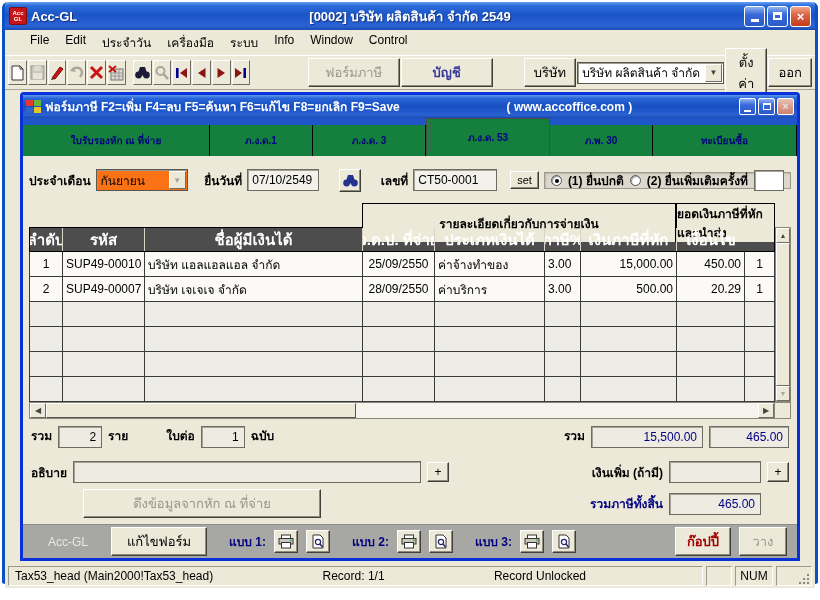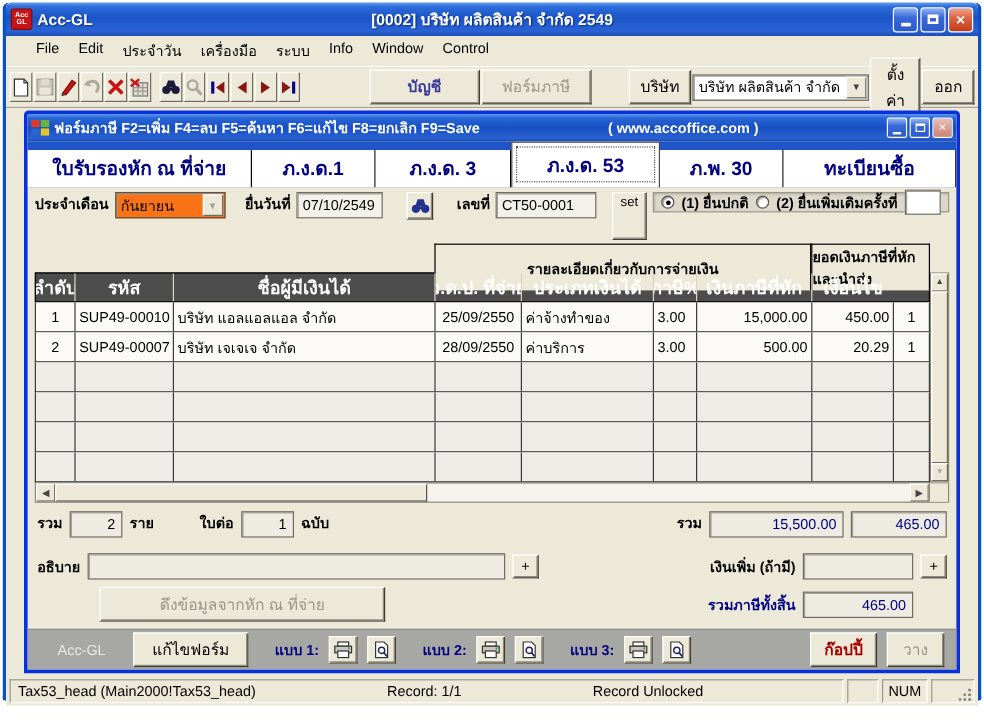--- a/index.html
+++ b/index.html
@@ -56,27 +56,27 @@
   .inner-tb .site { margin-left:auto; }
   .logo4 { width:15px; height:14px; display:grid; grid-template-columns:7px 7px; grid-template-rows:6px 6px; gap:1px; }
   .logo4 i { display:block; }
   .cap.sm { width:17px; height:17px; border-radius:2px; font-size:10px; }
   .cap.sm.min span { width:7px; height:2px; margin-top:8px; }
   .cap.sm.max span { width:8px; height:7px; border-width:1px; border-top-width:2px; }
   .cap.sm.close.dis { background:linear-gradient(180deg,#E8C0B8 0%,#D89888 60%,#C98470 100%); color:#F2E4E0; }
 
   
   .tabs { flex:0 0 38px; display:flex; align-items:flex-end; background:#1E55C8; }
-  .tab { height:31px; background:#ffffff; color:#000080; font-weight:bold; font-size:16px;
+  .tab { height:31px; background:#15803d; color:#000080; font-weight:bold; font-size:10px;
     display:flex; align-items:center; justify-content:center; border-right:1px solid #000; }
   .tab.active { height:38px; border:1px solid #4A4A4A; border-bottom:none; outline:1px dotted #555; outline-offset:-5px; }
   .tab.t0{width:187px}.tab.t1{width:103px}.tab.t2{width:113px}.tab.t3{width:124px}.tab.t4{width:103px}.tab.t5{flex:1}
 
   
-  .filing { flex:0 0 40px; display:flex; padding:0 6px; margin-top:4px; gap:5px; }
+  .filing { flex:0 0 40px; display:flex; align-items:center; padding:0 6px; margin-top:4px; gap:5px; }
   .flabel { font-weight:bold; font-size:12px; white-space:nowrap; }
   .field { height:22px; background:#F2F1EA; border:1px solid #6E6C63; box-shadow:inset 1px 1px 0 #A5A399;
     display:flex; align-items:center; padding:0 4px; font-size:12px; }
   .sq-btn { width:26px; height:23px; background:#ECE9D8; border:1px solid; border-color:#fff #403F38 #403F38 #fff;
     box-shadow:inset -1px -1px 0 #8E8B7D; display:flex; align-items:center; justify-content:center; }
   .radio-panel { margin-left:auto; height:17px; display:flex; align-items:center; gap:6px; padding:0 6px;
     background:#DCD9CC; border:1px solid #9B998C; box-shadow:inset 1px 1px 2px #B9B6A9; }
   .radio { width:11px; height:11px; border-radius:50%; background:#fff; border:1px solid #555;
     box-shadow:inset 1px 1px 1px #999; position:relative; flex:0 0 11px; }
   .radio.on::after { content:""; position:absolute; left:3px; top:3px; width:4px; height:4px; border-radius:50%; background:#000; }
@@ -250,22 +250,22 @@
             <path d="M1.5 1 L9 6 L1.5 11 z" fill="#8B1515"></path>
           </svg>
       </span>
       <span class="tbtn">
         <svg width="13" height="12" viewBox="0 0 13 12">
             <path d="M1 1 L8 6 L1 11 z" fill="#8B1515"></path>
             <rect x="9.4" y="1" width="2.6" height="10" fill="#00008B"></rect>
           </svg>
       </span>
       <span style="width:76px"></span>
+      <span class="btn dis" style="min-width:92px;">ฟอร์มภาษี</span>
       <span class="btn" style="min-width:92px;color:#3A3A9E;font-weight:bold;">บัญชี</span>
-      <span class="btn dis" style="min-width:92px;">ฟอร์มภาษี</span>
       <span style="width:40px"></span>
       <span class="btn">บริษัท</span>
       <span class="combo" style="width:148px">
         <span class="cbx-text">บริษัท ผลิตสินค้า จำกัด</span>
         <span class="cbx-arrow">▼</span>
       </span>
       <span class="btn">ตั้งค่า</span>
       <span class="btn">ออก</span>
     </div>
 

